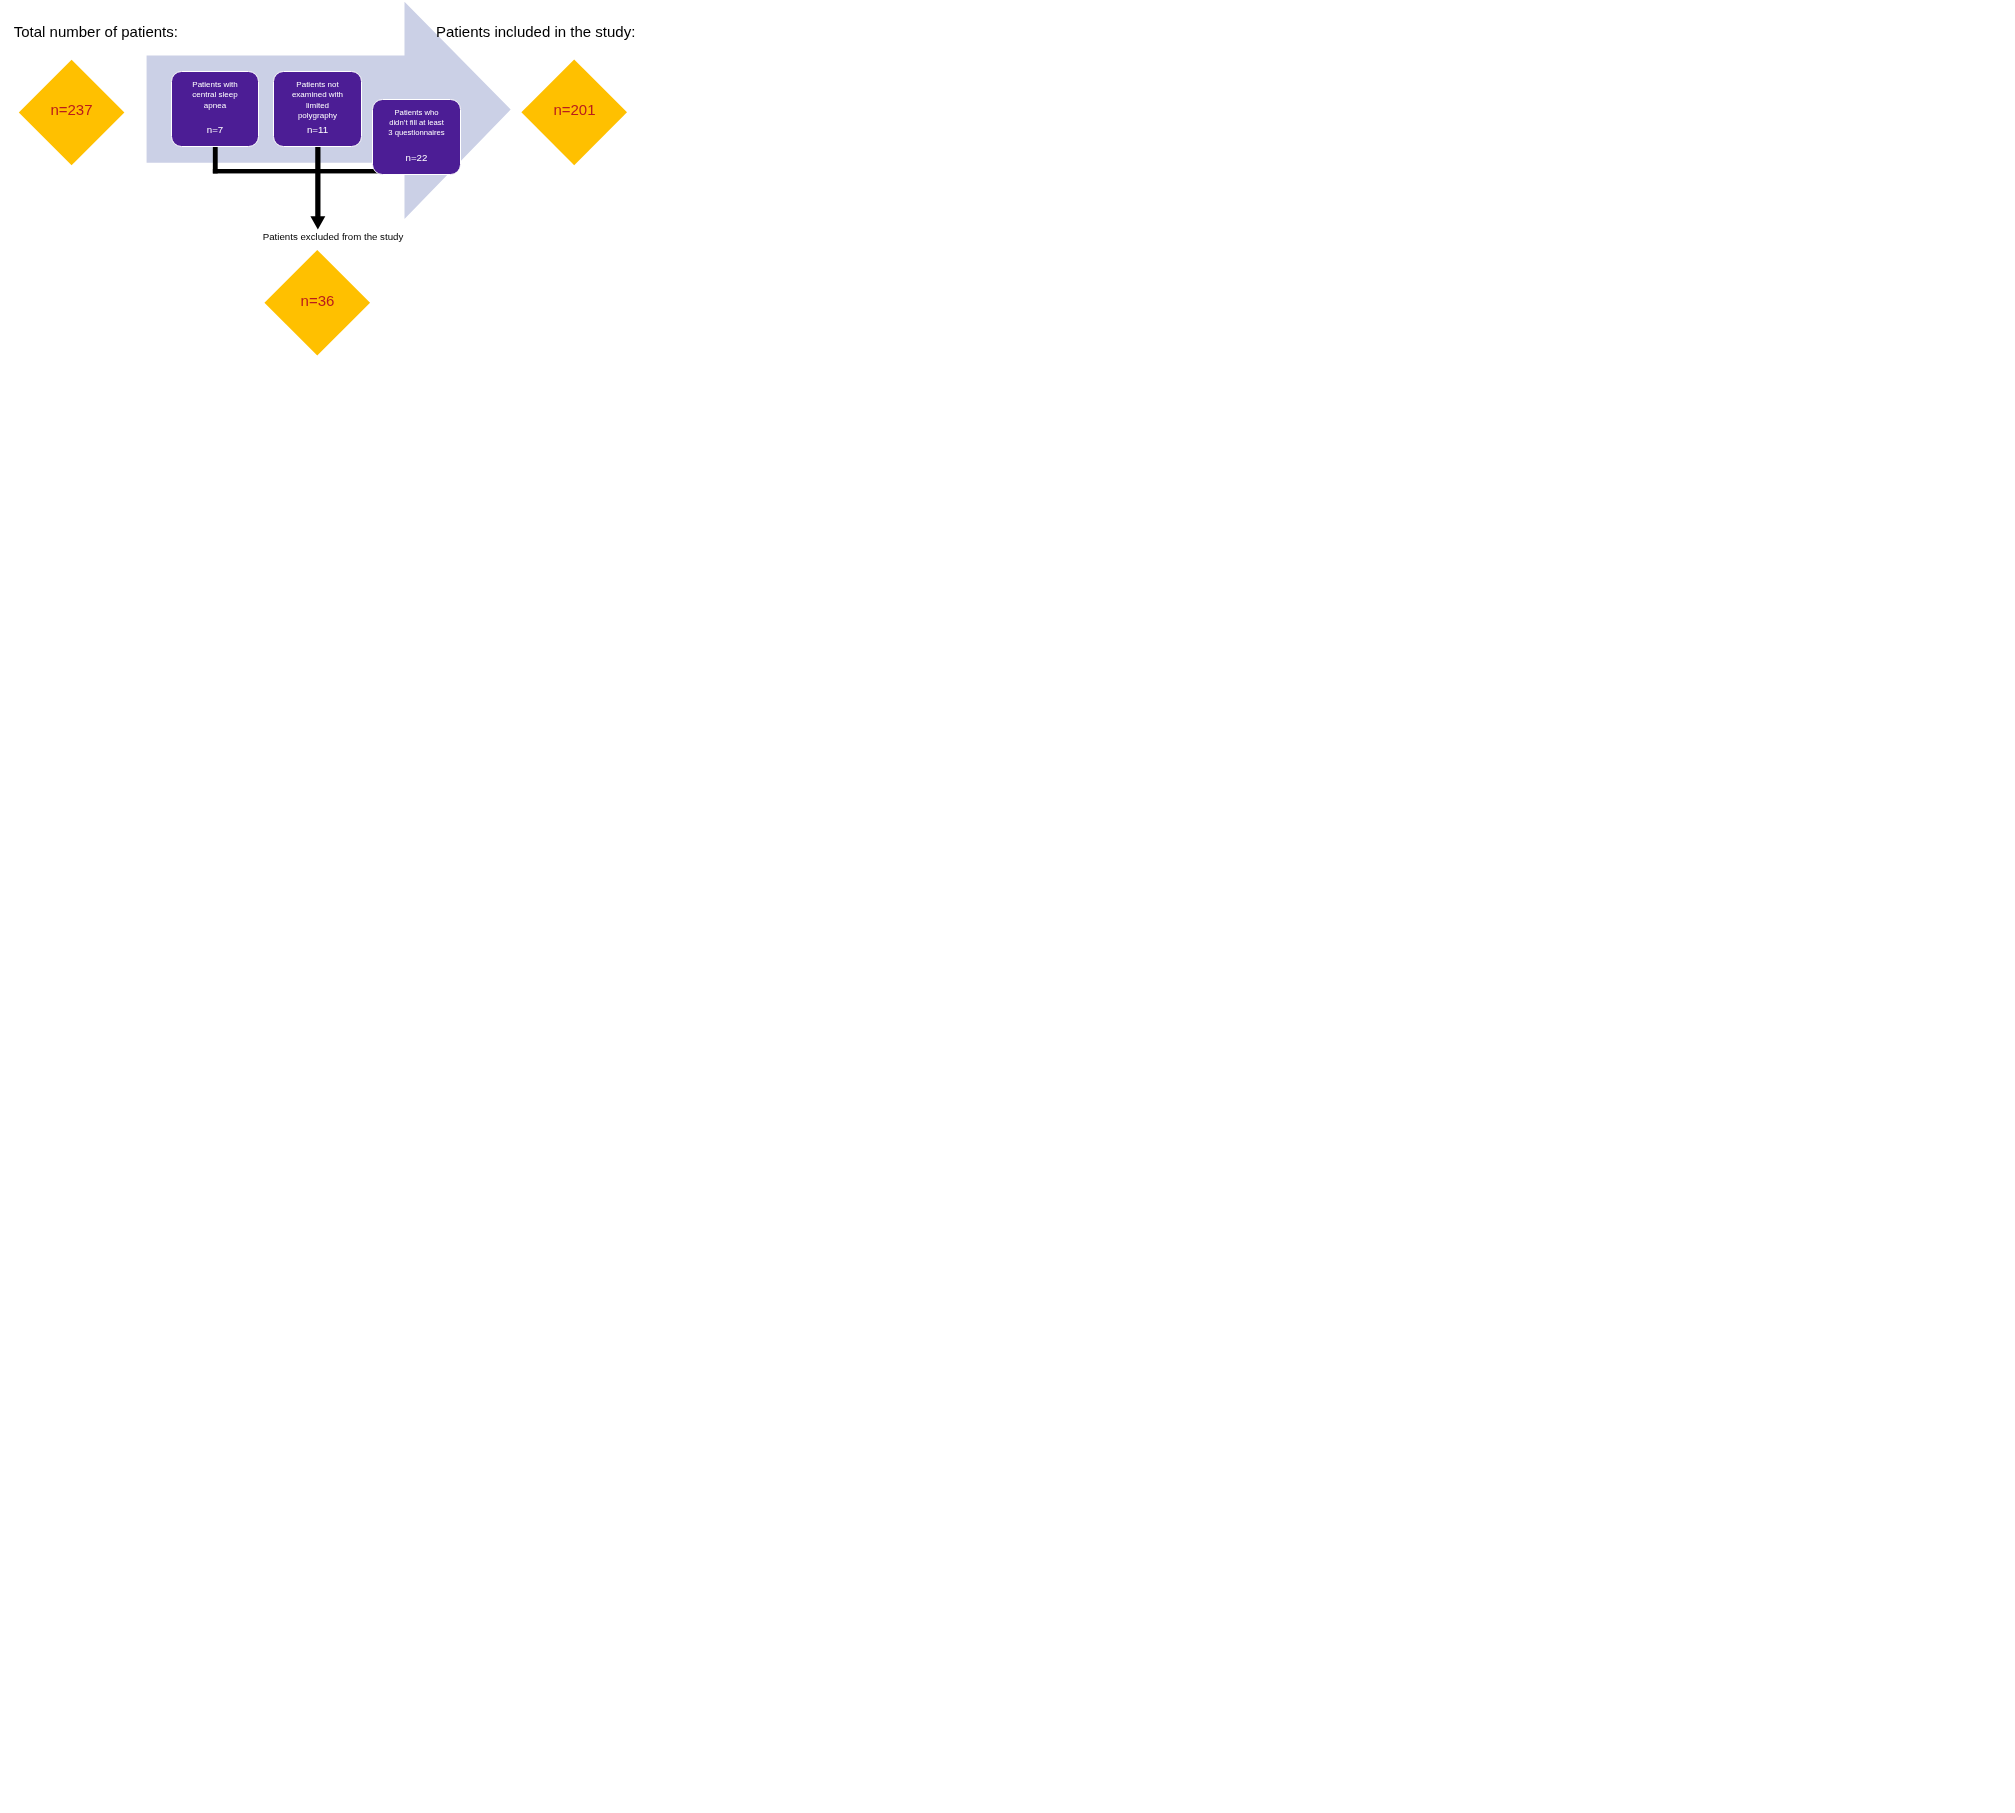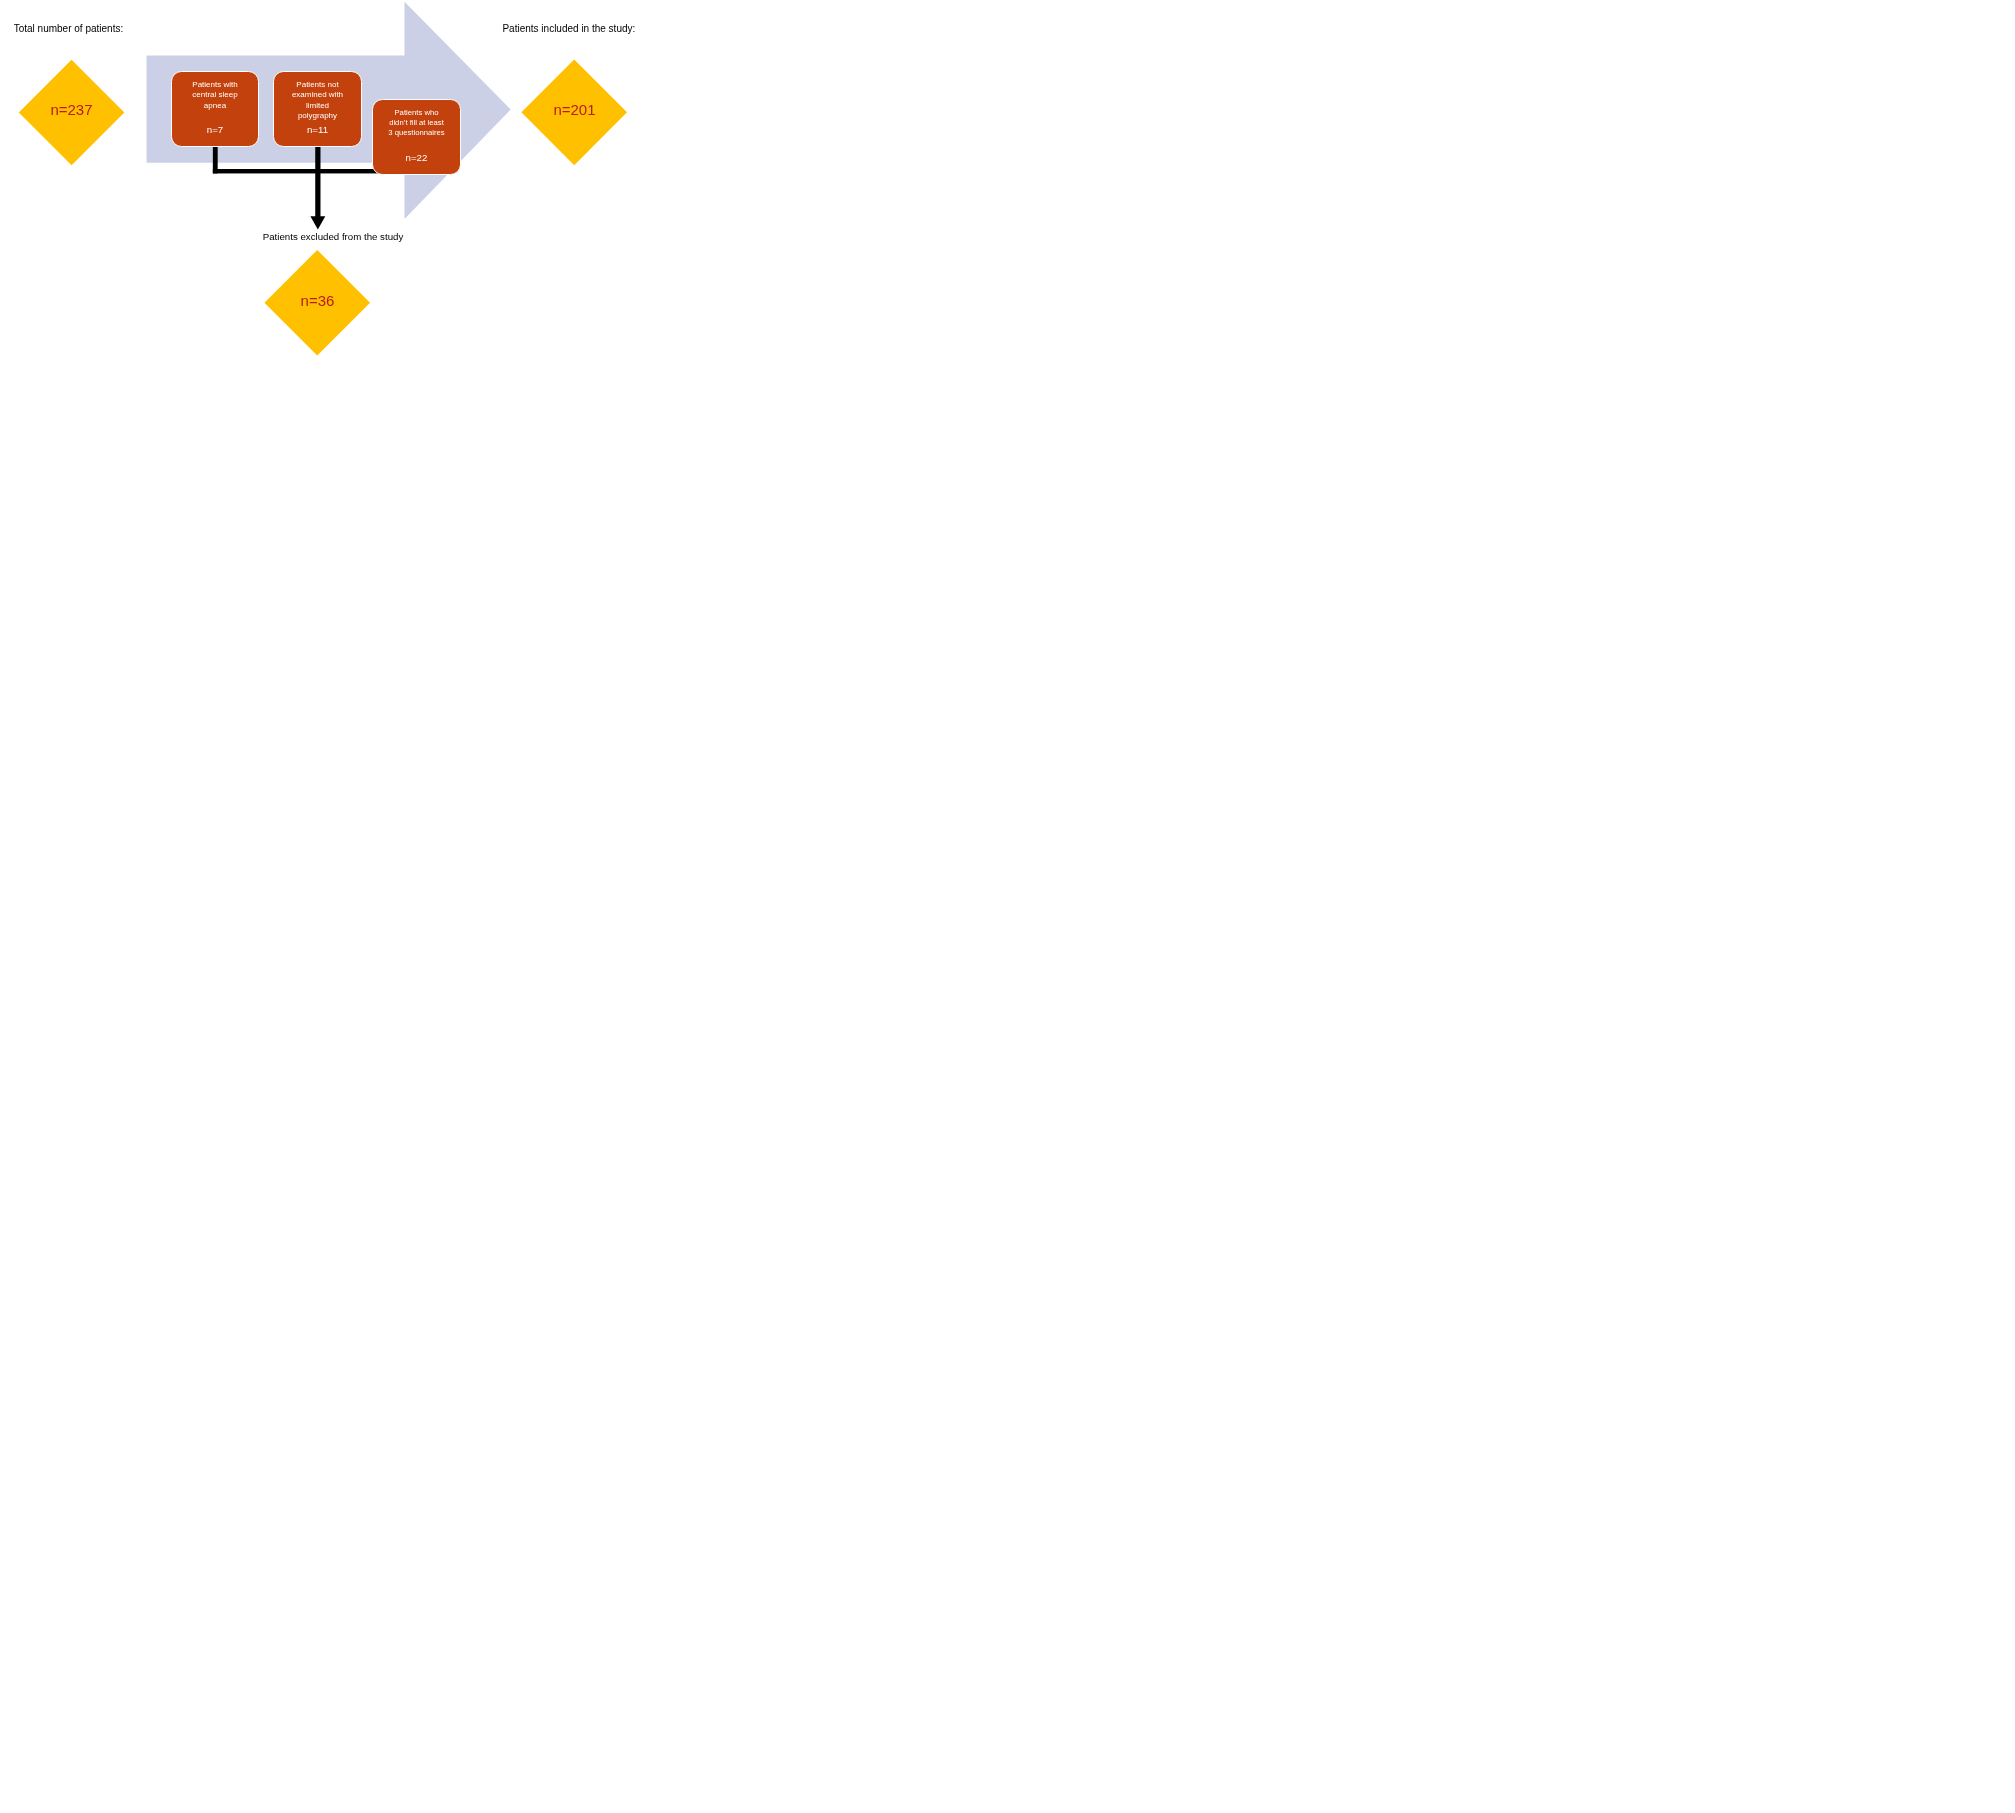--- a/index.html
+++ b/index.html
@@ -1,37 +1,37 @@
 <!DOCTYPE html>
 <html style="font-size:6.4px"><head>
 <meta charset="utf-8">
 <style>
   html,body { margin:0; padding:0; background:#ffffff; }
   .canvas {
     position:relative; width:645px; height:363px; background:#ffffff;
     font-family:"Liberation Sans", sans-serif; color:#000; overflow:hidden;
   }
   .layer { position:absolute; left:0; top:0; width:645px; height:363px; }
-  .title { position:absolute; font-size:10px; color:#000; white-space:nowrap; }
+  .title { position:absolute; font-size:15px; color:#000; white-space:nowrap; }
   .title-left  { left:13.7px; top:23.4px; }
   .title-right { right:9.7px; top:23.4px; text-align:right; }
   .caption {
     position:absolute; left:212px; top:231px; width:242px;
     text-align:center; font-size:9.7px; color:#000;
   }
   .dn {
     position:absolute; width:81px; text-align:center;
     font-size:15px; line-height:1.05; color:#b91c1c;
   }
   .dn-total    { left:31px;   top:102px; }
   .dn-included { left:534px; top:102px; }
   .dn-excluded { left:277px;  top:293px; }
   .exc-box {
     position:absolute; top:71px; height:76px; box-sizing:border-box;
-    background:#c2410c; border:1.2px solid #ffffff; border-radius:10.5px;
+    background:#4c1d95; border:1.2px solid #ffffff; border-radius:10.5px;
     color:#ffffff; display:flex; flex-direction:column; align-items:center;
     text-align:center; padding:5.6px 2.4px 7.3px;
   }
   .exc-box-1 { left:171px; width:88px; }
   .exc-box-2 { left:273px; width:89px; }
   .exc-box-3 { left:372px; width:89px;margin-top:28px; }
   .exc-label { font-size:8px; line-height:1.3; white-space:pre-line; margin-top:2.4px; }
   .exc-box-3 .exc-label { font-size:7.7px; }
   .exc-n { font-size:9.7px; margin-top:auto; margin-bottom:4px; }
 </style>

